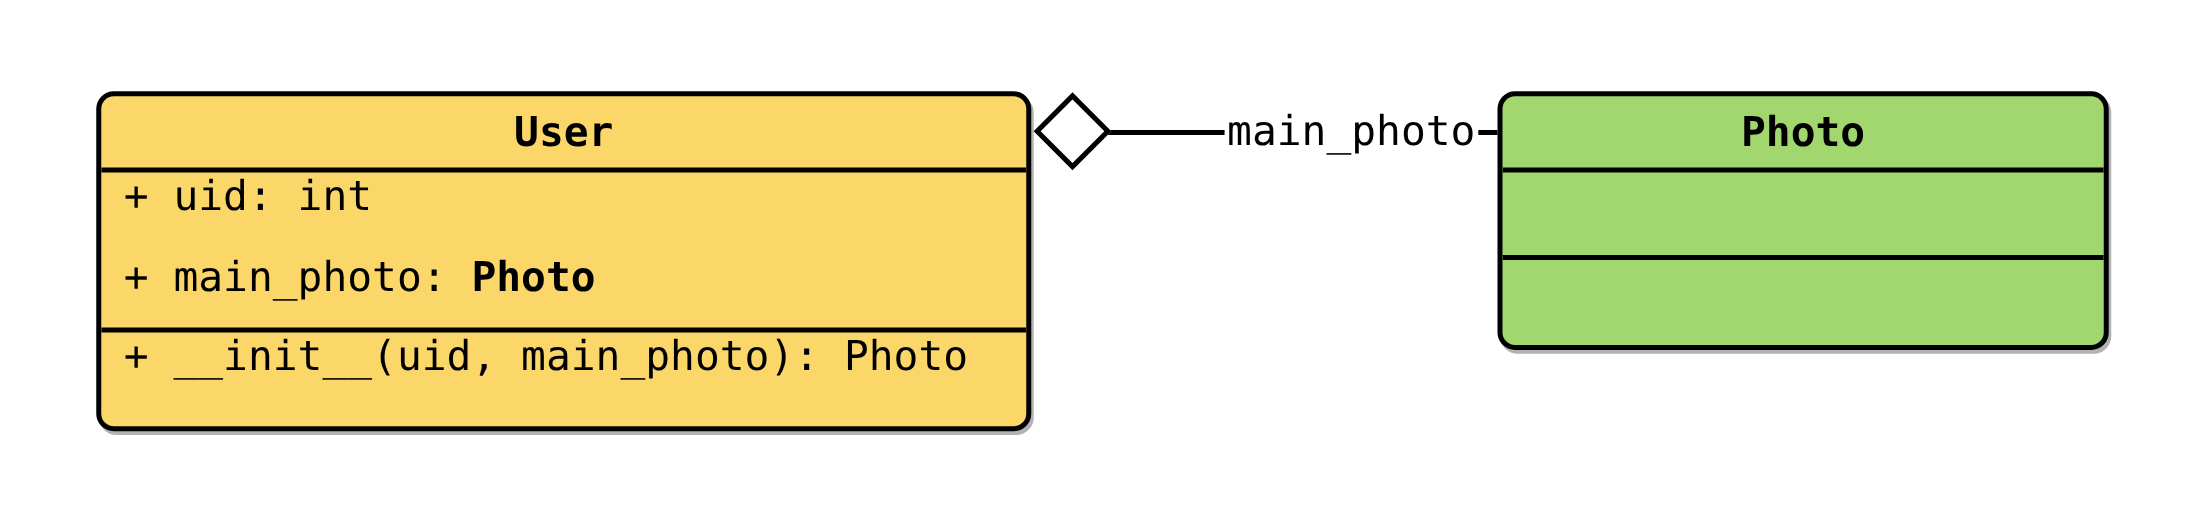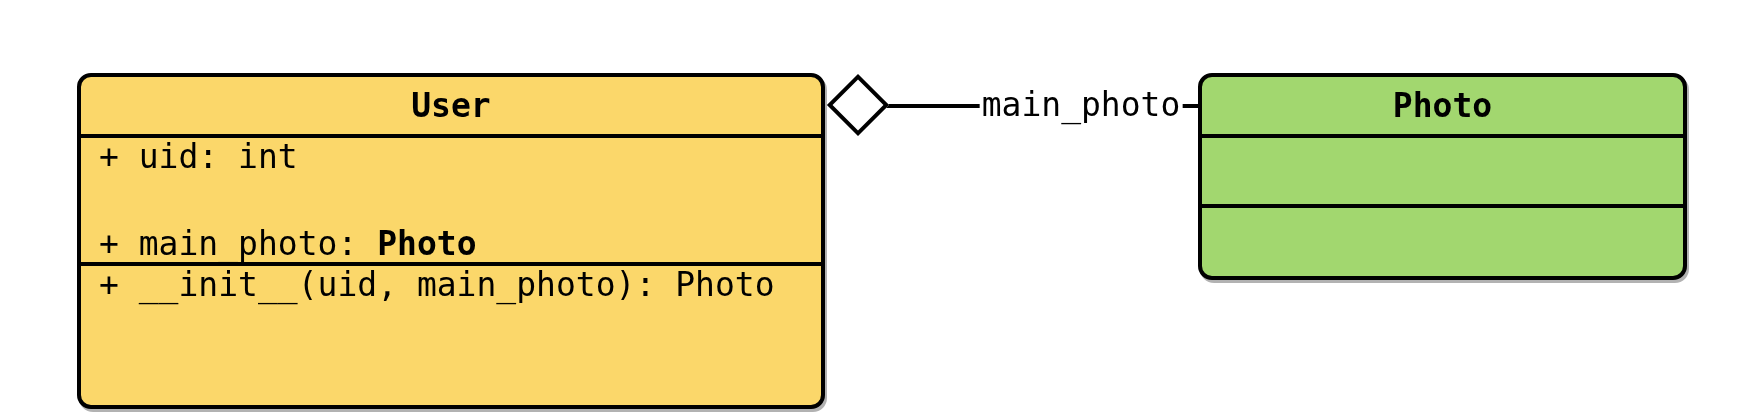--- a/index.html
+++ b/index.html
@@ -13,38 +13,39 @@
     overflow: hidden;
   }
   .uml-class {
     position: absolute;
     box-sizing: border-box;
     border: 4px solid var(--stroke, #000);
     border-radius: 14px;
     overflow: hidden;
     box-shadow: 2px 3px 0 rgba(0,0,0,0.30);
   }
-  .uml-class.user  { left: 77px;   top: 73px; width: 748px; height: 336px; background: var(--user-fill, #FBD76A); }
+  .uml-class.user  { left: 77px;   top: 73px; width: 748px; height: 272px; background: var(--user-fill, #FBD76A); }
   .uml-class.photo { left: 1198px; top: 73px; width: 489px; height: 207px; background: var(--photo-fill, #A2D76F); }
 
   .compartment { box-sizing: border-box; }
   .compartment.title {
     height: 61px;
     border-bottom: 4px solid var(--stroke, #000);
     display: flex; align-items: center; justify-content: center;
     font-weight: 700;
     font-size: 33px;
     letter-spacing: 0;
   }
   .compartment.body {
-    display: flex; flex-direction: column; justify-content: space-between;
+    display: flex; flex-direction: column; justify-content: flex-start;
     padding-left: 18px;
     font-size: 33px;
     line-height: 37px;
     white-space: pre;
+    gap: 28px;
   }
   .user .compartment.attrs   { height: 128px; border-bottom: 4px solid var(--stroke, #000); }
   .user .compartment.methods { height: 75px; }
   .photo .compartment.attrs   { height: 70px; border-bottom: 4px solid var(--stroke, #000); }
   .photo .compartment.methods { height: 68px; }
 
   .bold { font-weight: 700; }
 
   .connector-line {
     position: absolute;

